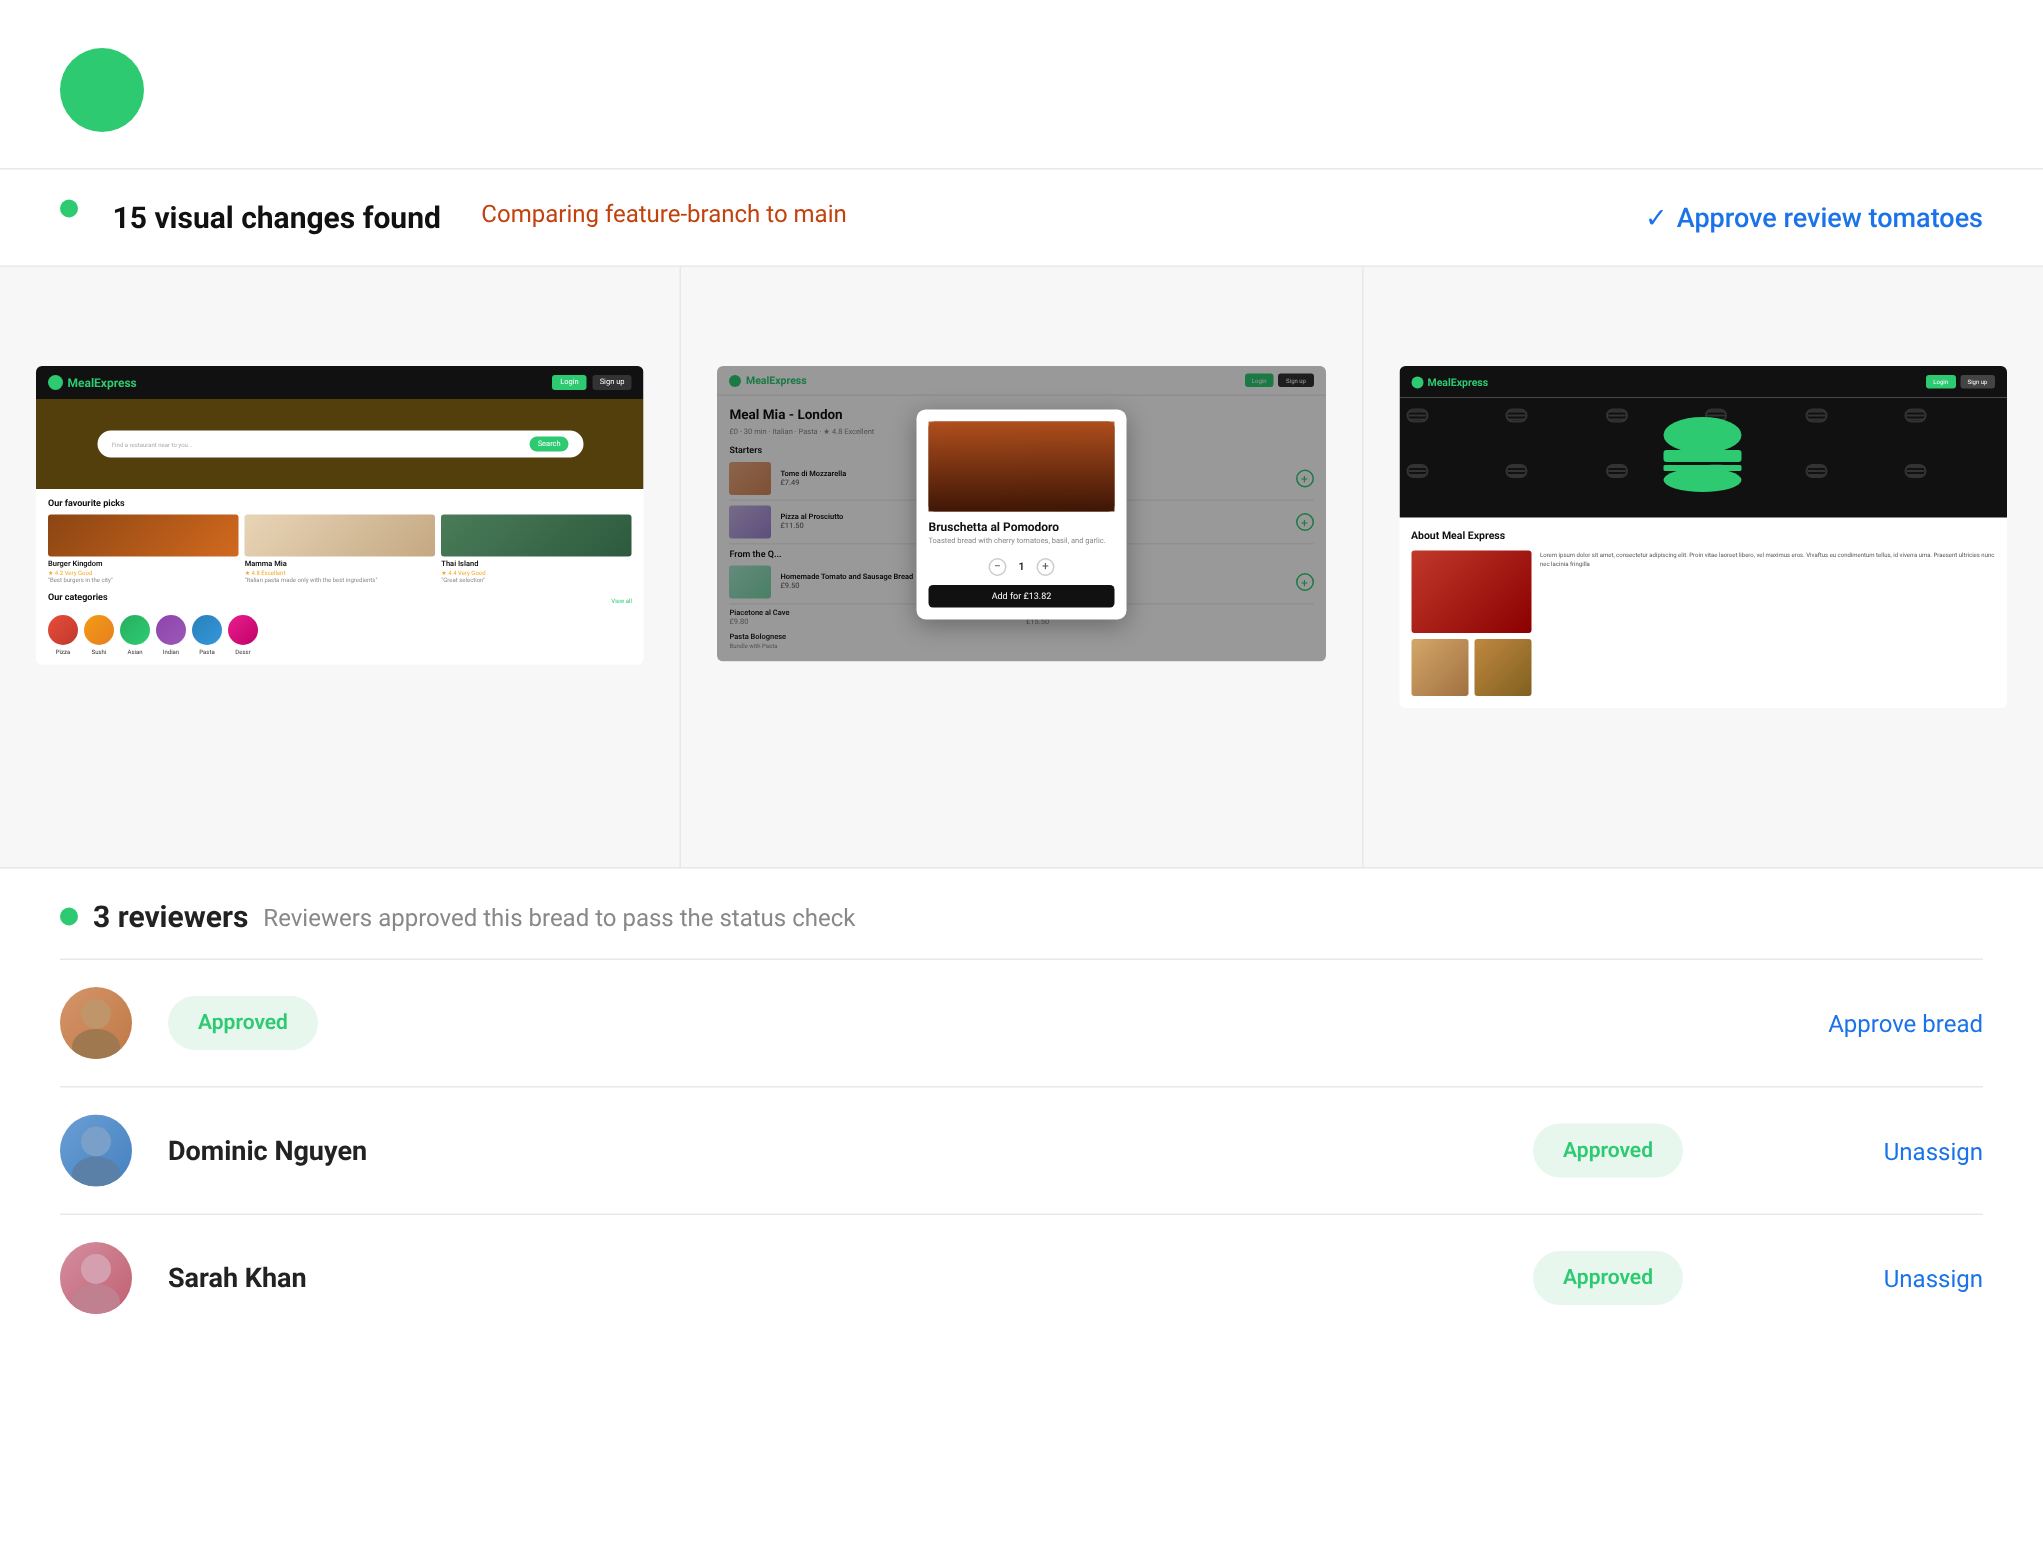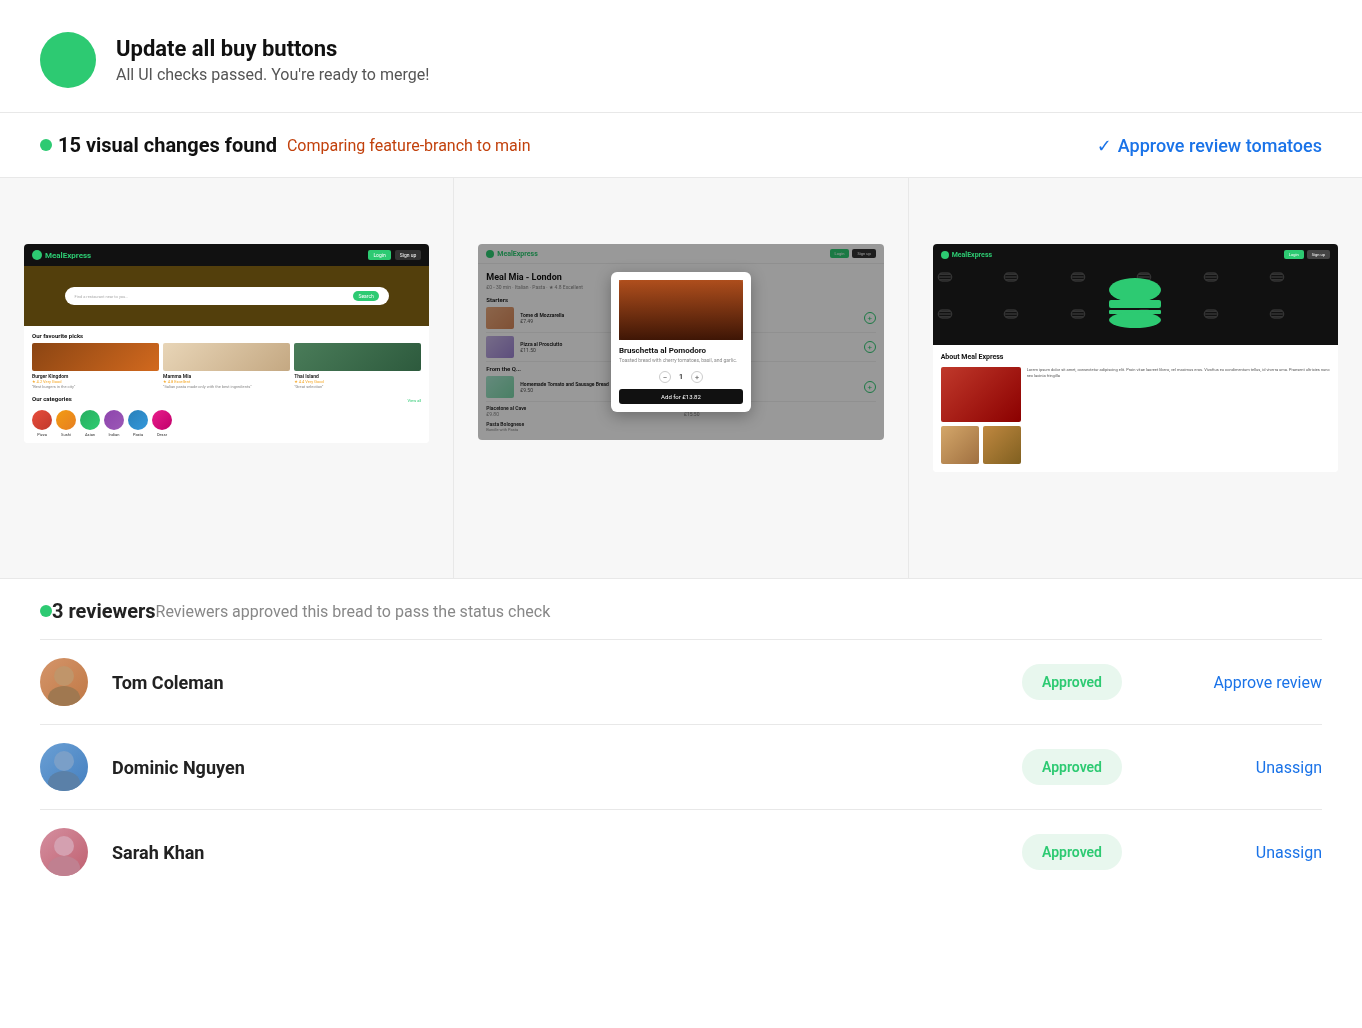--- a/index.html
+++ b/index.html
@@ -40,22 +40,21 @@
     
     .visual-changes-section {
       padding: 20px 40px;
       border-bottom: 1px solid #e8e8e8;
       display: flex;
       align-items: center;
       justify-content: space-between;
     }
     .visual-changes-left {
       display: flex;
-      align-items: center;
-      gap: 6px;
+      gap: 23px;
     }
     .green-dot {
       width: 12px;
       height: 12px;
       border-radius: 50%;
       background: #2dca72;
       flex-shrink: 0;
     }
     .visual-changes-count {
       font-size: 20px;
@@ -469,20 +468,21 @@
       line-height: 1.4;
     }
 
     
     .reviewers-section {
       padding: 20px 40px 0;
     }
     .reviewers-header {
       display: flex;
       align-items: center;
+      gap: 10px;
       margin-bottom: 16px;
     }
     .reviewers-count {
       font-size: 20px;
       font-weight: 700;
     }
     .reviewers-desc {
       font-size: 16px;
       color: #888;
     }
@@ -558,24 +558,20 @@
       font-size: 18px;
       color: #fff;
       font-weight: 600;
     }
   </style>
 </head>
 <body>
 
 <div class="header-section">
   <div class="header-icon"></div>
-  <div class="header-text">
-    <div class="title">Update all buy buttons</div>
-    <div class="subtitle">All UI checks passed. You're ready to merge!</div>
-  </div>
 </div>
 
 <div class="visual-changes-section">
   <div class="visual-changes-left">
     <div class="green-dot"></div>
     <span class="visual-changes-count">15 visual changes found</span>
     <span class="visual-changes-desc">Comparing feature-branch to main</span>
   </div>
   <a class="approve-review-link">
     <span class="check-icon">✓</span>
@@ -836,23 +832,22 @@
   <div class="reviewer-row">
     <div class="reviewer-avatar">
       <div class="avatar-tom">
         <svg viewBox="0 0 48 48" width="48" height="48">
           <circle cx="24" cy="18" r="10" fill="#c0956a"></circle>
           <ellipse cx="24" cy="40" rx="16" ry="12" fill="#a07850"></ellipse>
           <circle cx="24" cy="24" r="24" fill="none" clip-path="circle(24px)"></circle>
         </svg>
       </div>
     </div>
-    <span class="reviewer-name">Tom Coleman</span>
     <span class="approved-badge">Approved</span>
-    <span class="reviewer-action">Approve review</span>
+    <span class="reviewer-action">Approve bread</span>
   </div>
 
   <div class="reviewer-row">
     <div class="reviewer-avatar">
       <div class="avatar-dominic">
         <svg viewBox="0 0 48 48" width="48" height="48">
           <circle cx="24" cy="18" r="10" fill="#7a9fc8"></circle>
           <ellipse cx="24" cy="40" rx="16" ry="12" fill="#5a80a8"></ellipse>
         </svg>
       </div>

